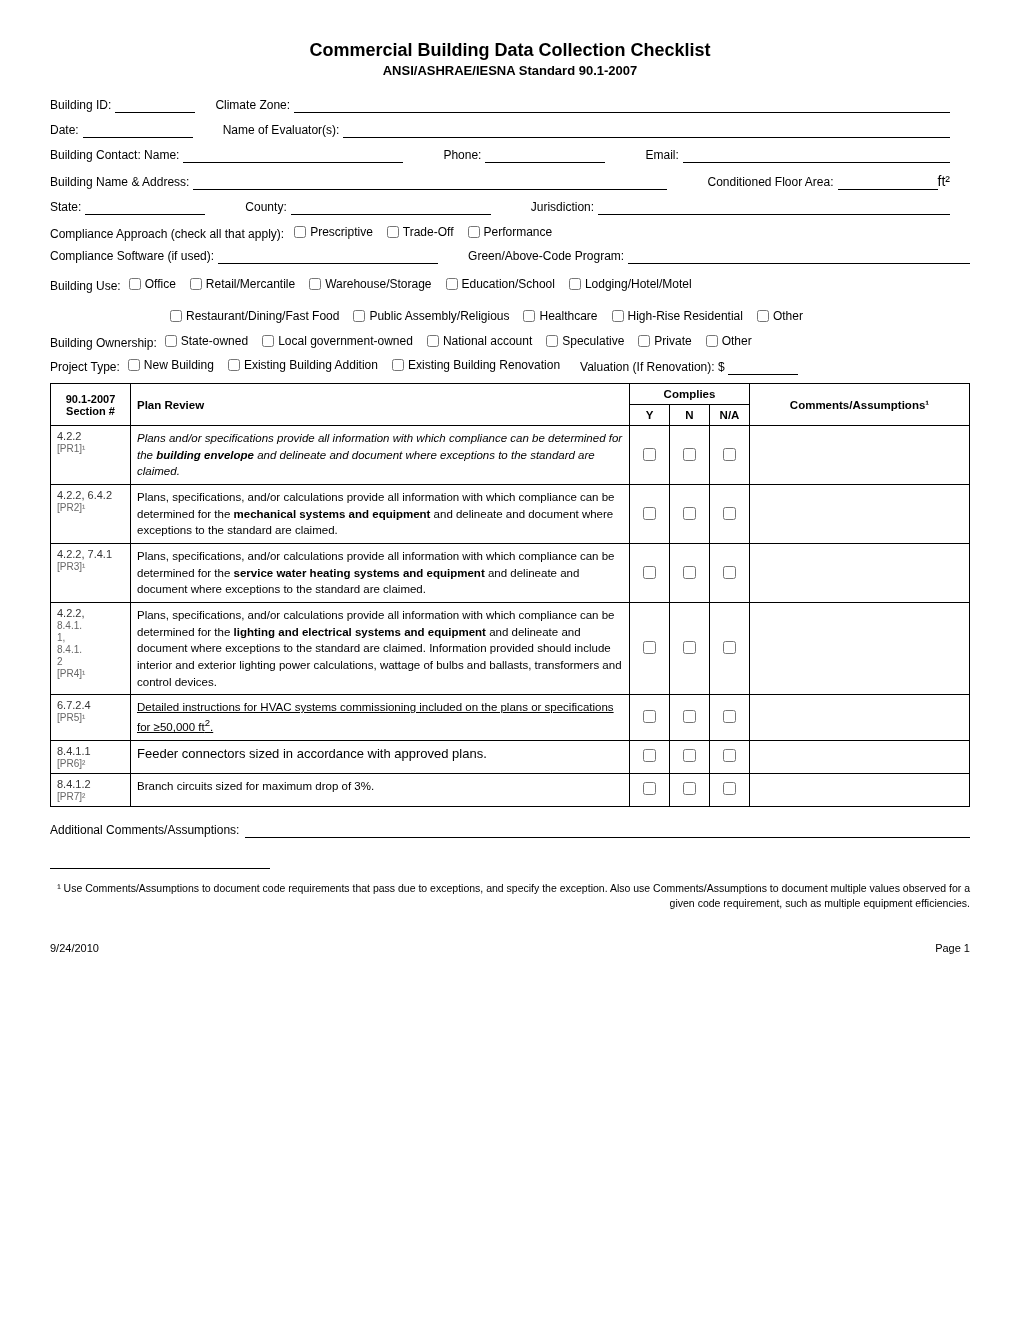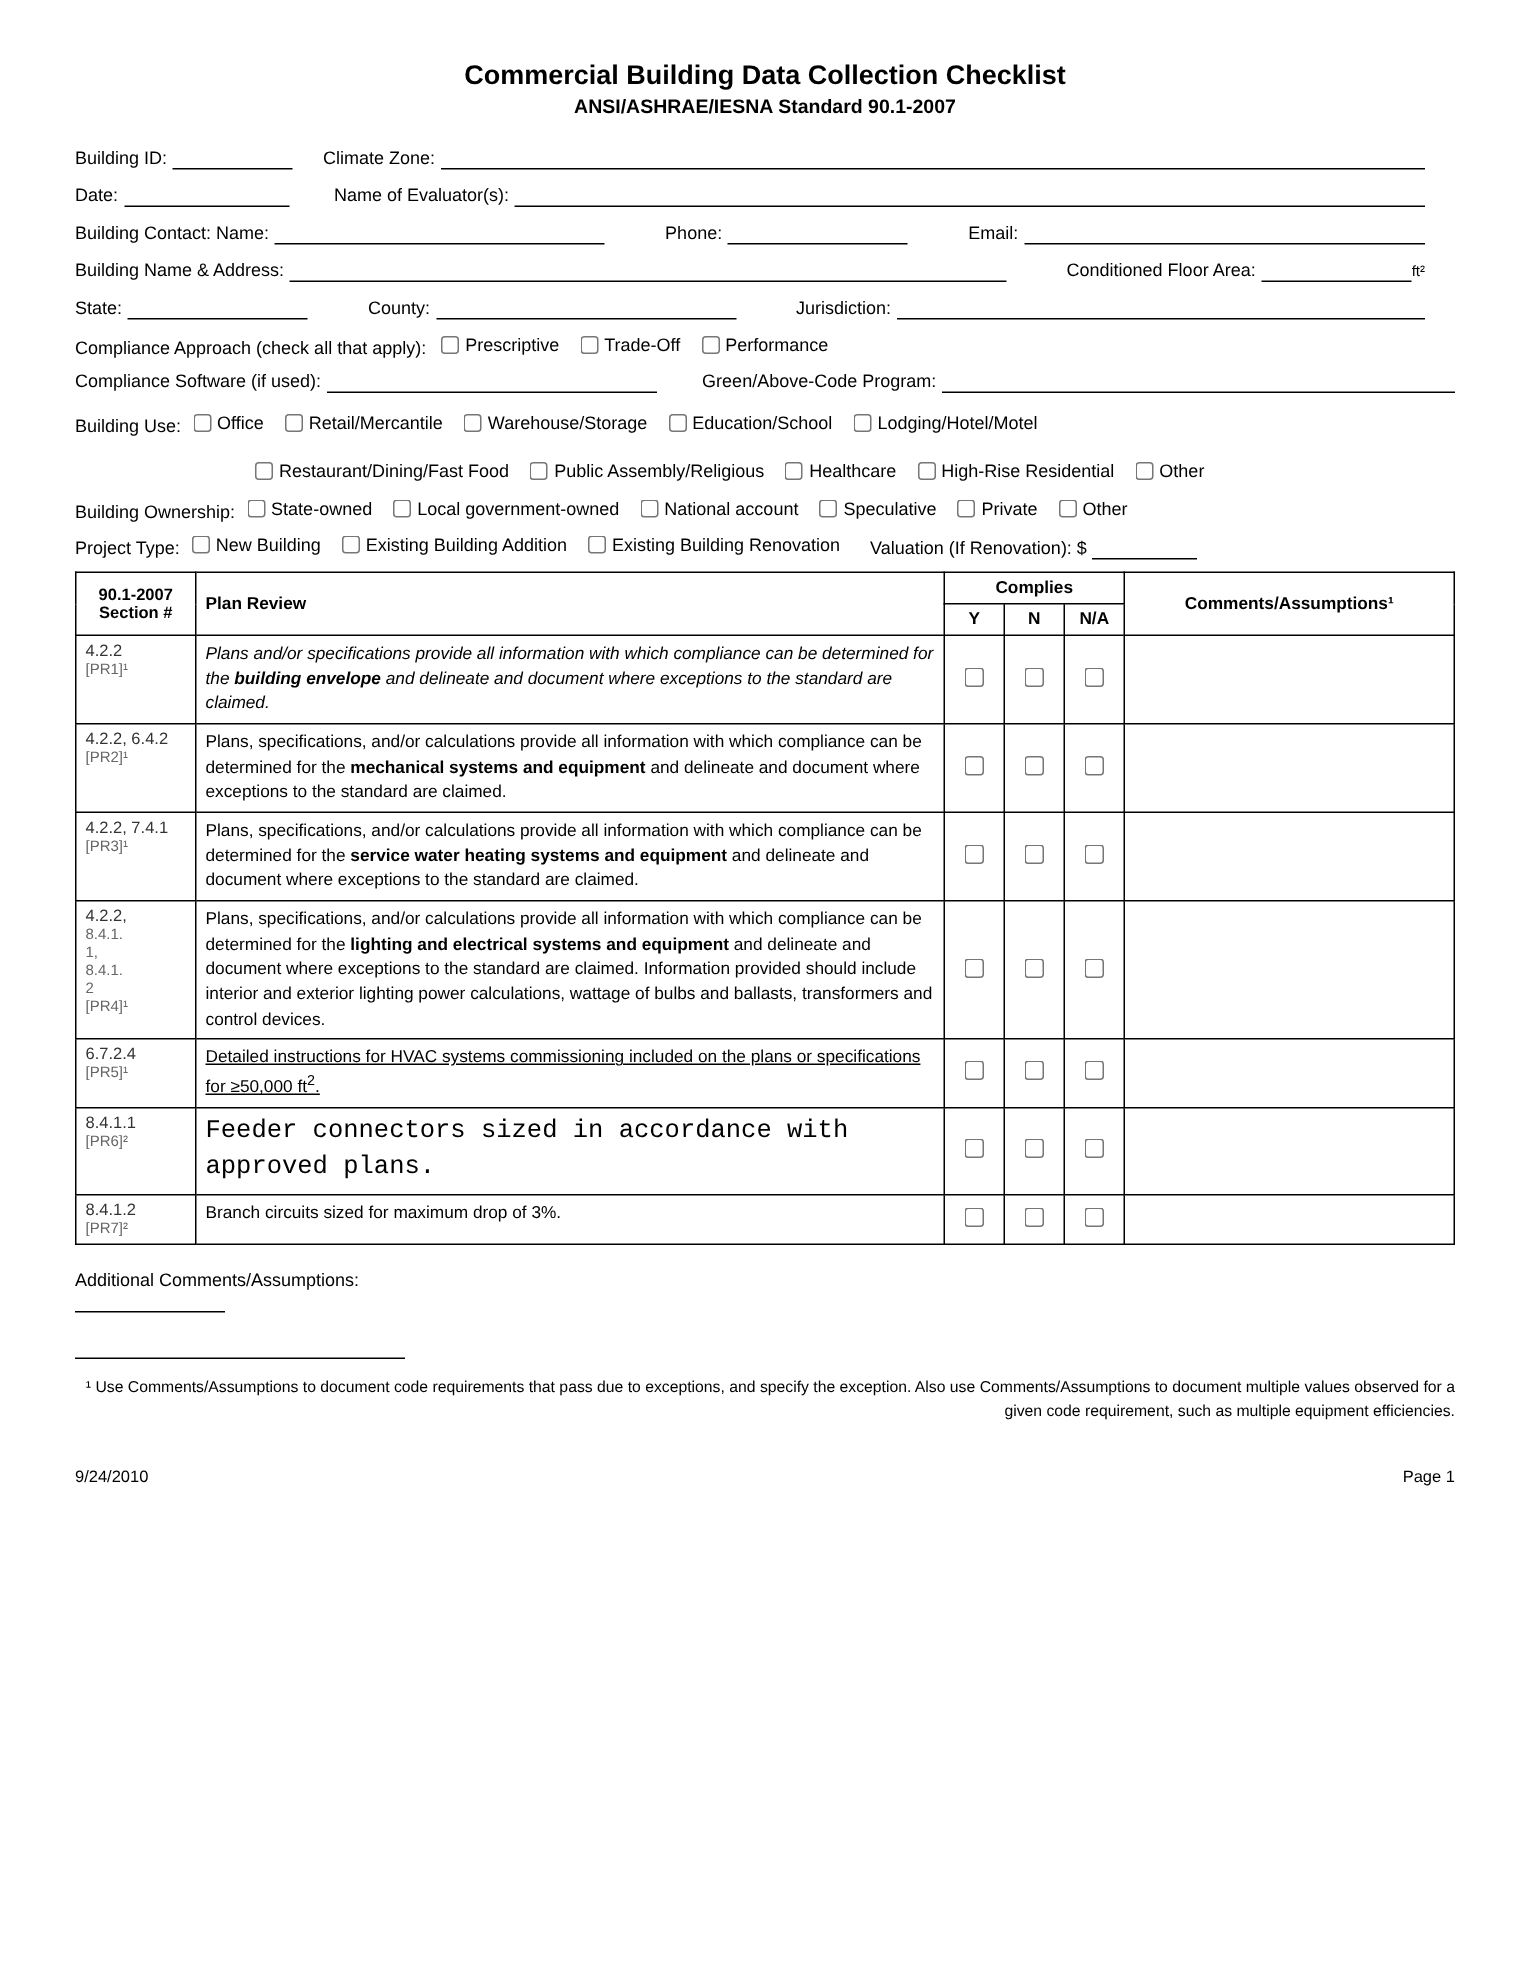--- a/index.html
+++ b/index.html
@@ -104,21 +104,20 @@
     .page-footer {
       display: flex;
       justify-content: space-between;
       margin-top: 30px;
       font-size: 11px;
     }
     .additional-comments {
       display: flex;
       align-items: baseline;
       margin-top: 10px;
-      flex-direction: column;
     }
     .additional-comments label {
       white-space: nowrap;
       margin-right: 6px;
     }
     
     .building-use-row {
       margin-bottom: 6px;
       line-height: 2;
     }
@@ -167,21 +166,21 @@
 </div>
 
 <div class="form-line">
   <div class="field-group" style="flex:1;">
     <label>Building Name &amp; Address:</label>
     <span class="underline-long" style="min-width:300px;">&nbsp;</span>
   </div>
   <div class="field-group" style="margin-left:20px; white-space:nowrap;">
     <label>Conditioned Floor Area:</label>
     <span class="underline" style="min-width:100px;">&nbsp;</span>
-    <span style="font-size:10px; vertical-align:super;">ft²</span>
+    <span style="font-size:14px; vertical-align:super;">ft²</span>
   </div>
 </div>
 
 <div class="form-line">
   <div class="field-group">
     <label>State:</label>
     <span class="underline" style="min-width:120px;">&nbsp;</span>
   </div>
   <div class="field-group" style="margin-left:20px;">
     <label>County:</label>
@@ -387,21 +386,21 @@
 <span style="color: rgb(102, 102, 102); font-size: 10px;">[PR5]¹</span></td>
         <td style="font-size: 11.5px; line-height: 1.45; text-decoration: underline;">Detailed instructions for HVAC systems commissioning included on the plans or specifications for ≥50,000 ft<sup>2</sup>.</td>
         <td class="checkbox-cell" style="text-align: center; vertical-align: middle;"><input type="checkbox" style=""></td>
         <td class="checkbox-cell" style="text-align: center; vertical-align: middle;"><input type="checkbox" style=""></td>
         <td class="checkbox-cell" style="text-align: center; vertical-align: middle;"><input type="checkbox" style=""></td>
         <td style="min-height: 40px;"></td>
       </tr>
       <tr>
         <td style="font-size: 11px; white-space: pre-line; vertical-align: top; color: rgb(51, 51, 51);">8.4.1.1
 <span style="color: rgb(102, 102, 102); font-size: 10px;">[PR6]²</span></td>
-        <td style="font-size: 17px; line-height: 1.45; font-family: Liberation Mono, monospace;">Feeder connectors sized in accordance with approved plans.</td>
+        <td style="font-size: 13px; line-height: 1.45;">Feeder connectors sized in accordance with approved plans.</td>
         <td class="checkbox-cell" style="text-align: center; vertical-align: middle;"><input type="checkbox" style=""></td>
         <td class="checkbox-cell" style="text-align: center; vertical-align: middle;"><input type="checkbox" style=""></td>
         <td class="checkbox-cell" style="text-align: center; vertical-align: middle;"><input type="checkbox" style=""></td>
         <td style="min-height: 40px;"></td>
       </tr>
       <tr>
         <td style="font-size: 11px; white-space: pre-line; vertical-align: top; color: rgb(51, 51, 51);">8.4.1.2
 <span style="color: rgb(102, 102, 102); font-size: 10px;">[PR7]²</span></td>
         <td style="font-size: 11.5px; line-height: 1.45;">Branch circuits sized for maximum drop of 3%.</td>
         <td class="checkbox-cell" style="text-align: center; vertical-align: middle;"><input type="checkbox" style=""></td>

